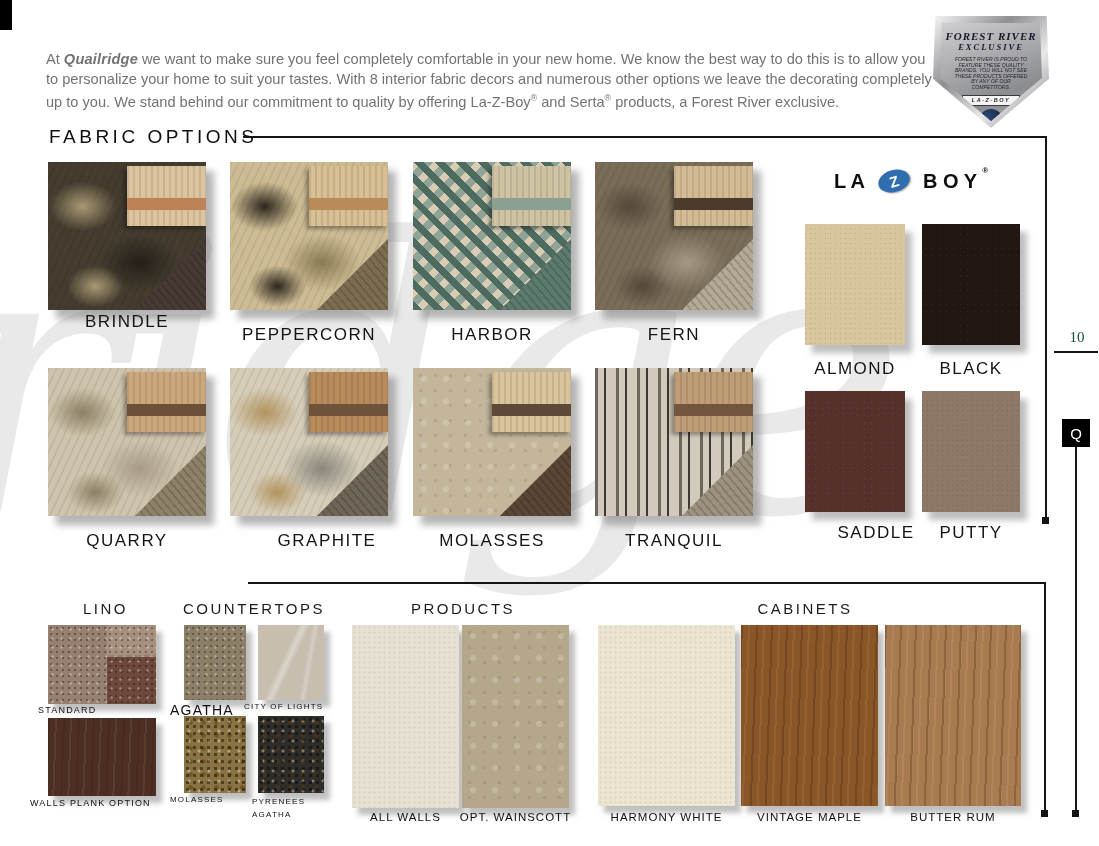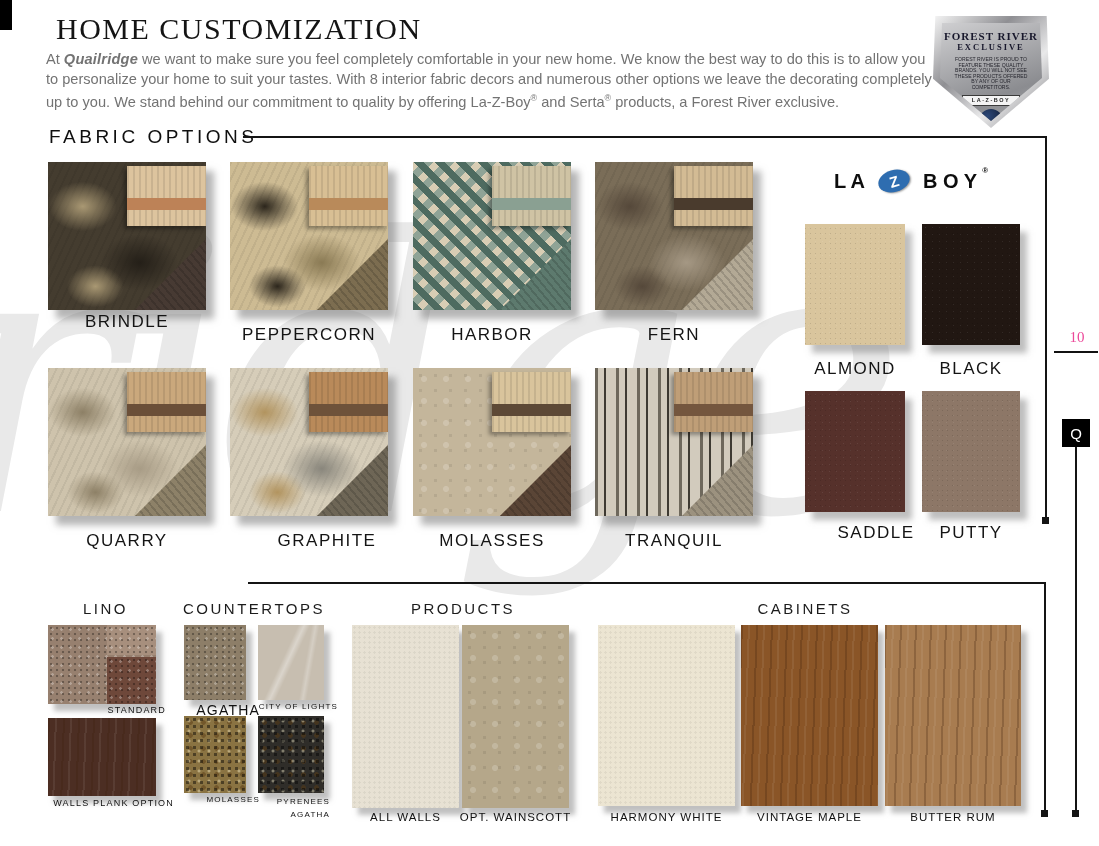--- a/index.html
+++ b/index.html
@@ -17,21 +17,21 @@
               letter-spacing:1.5px;color:#141414;}
   #intro{left:46px;top:50px;width:886px;font-size:14.6px;line-height:19.5px;color:#737373;}
   #intro sup{font-size:9px;}
   #intro b i{letter-spacing:.2px;}
   
   #badge{left:933px;top:16px;width:116px;height:112px;
          clip-path:polygon(2% 0,98% 0,100% 56%,50% 100%,0 56%);
          background:linear-gradient(135deg,#f5f5f5,#8f8f93 35%,#e9e9ea 65%,#77777b);}
   #badge-inner{position:absolute;left:7px;top:7px;right:7px;bottom:7px;
          clip-path:polygon(2% 0,98% 0,100% 56%,50% 100%,0 56%);
-         background:linear-gradient(160deg,#cfcfd1,#8b8c90 70%,#a7a8ab);text-align:center;}
+         background:linear-gradient(160deg,#cfcfd1,#8b8c90 70%,#a7a8ab);text-align:center;font-style:italic;}
   .badge-t1{margin-top:7px;font-family:"Liberation Serif",serif;font-size:11px;letter-spacing:1px;
             color:#17172b;font-weight:bold;}
   .badge-t2{font-family:"Liberation Serif",serif;font-size:8.5px;letter-spacing:2px;color:#17172b;font-weight:bold;}
   .badge-body{margin:2px 8px 0 8px;font-size:6px;line-height:6.5px;color:#26262e;transform:scale(.85);}
   .badge-bar{margin:2px auto 0 auto;width:56px;height:9px;background:#f4f4f4;border:1px solid #3a3a3a;
              font-size:5.5px;letter-spacing:1.5px;line-height:8px;color:#222;font-weight:bold;}
   .serta-circle{position:relative;margin:3px auto 0 auto;width:24px;height:24px;border-radius:50%;
              background:radial-gradient(circle at 35% 30%,#2c4878,#131f38 75%);}
   .serta-circle:after{content:"";position:absolute;left:2px;right:2px;bottom:1px;height:12px;
              border-radius:50%;border-bottom:3px solid #e2bd3a;}
@@ -70,28 +70,28 @@
   #lazboy-z{display:flex;align-items:center;justify-content:center;width:32px;height:22px;border-radius:50%;
             background:#2e6db0;color:#fff;font-size:15px;transform:rotate(-16deg);box-shadow:1px 1px 2px rgba(0,0,0,.4);}
   #lazboy-reg{font-size:8px;align-self:flex-start;margin-left:-8px;}
   #lazboy-options{left:805px;top:198px;width:212px;text-align:center;font-size:16px;letter-spacing:3px;color:#141414;}
   .leather{box-shadow:7px 8px 6px rgba(125,125,125,.5);
     background-image:radial-gradient(rgba(255,255,255,.08) 15%,transparent 16%),
       radial-gradient(rgba(0,0,0,.12) 15%,transparent 16%);
     background-size:7px 7px,5px 5px;background-position:0 0,3px 2px;}
   
   #page-num{left:1056px;top:329px;width:42px;text-align:center;
-            font-family:"Liberation Serif",serif;font-size:15px;color:#ec4899;}
+            font-family:"Liberation Serif",serif;font-size:15px;color:#14532d;}
   #page-num-rule{left:1054px;top:351px;width:44px;height:1.5px;background:#111;}
   #q-tab{left:1062px;top:419px;width:28px;height:28px;background:#000;color:#fff;display:flex;
          align-items:center;justify-content:center;font-size:15px;}
   
   .subhead{font-size:15px;letter-spacing:2.5px;color:#1c1c1c;text-align:center;white-space:nowrap;}
   .mini-swatch{box-shadow:6px 7px 5px rgba(130,130,130,.5);}
-  .tinylbl{font-size:9px;letter-spacing:1.2px;color:#111;text-align:right;}
+  .tinylbl{font-size:9px;letter-spacing:1.2px;color:#111;text-align:left;}
   .midlbl{font-size:11.5px;letter-spacing:1px;color:#111;text-align:center;white-space:nowrap;}
   .speckle{background-image:radial-gradient(rgba(0,0,0,.30) 1px,transparent 1.6px),
       radial-gradient(rgba(255,255,255,.28) 1px,transparent 1.6px);background-size:6px 6px,9px 9px;}
   .granite{background-image:radial-gradient(rgba(0,0,0,.45) 1.4px,transparent 2px),
       radial-gradient(rgba(255,248,210,.4) 1.2px,transparent 1.8px),
       radial-gradient(rgba(90,60,20,.5) 2px,transparent 2.6px);
       background-size:7px 7px,10px 10px,13px 13px;}
   .marble{background-image:linear-gradient(115deg,transparent 40%,rgba(255,255,255,.35) 46%,transparent 52%),
       linear-gradient(100deg,transparent 68%,rgba(255,255,255,.25) 73%,transparent 78%);}
   .texture-soft{background-image:radial-gradient(rgba(0,0,0,.05) 1px,transparent 1.4px);background-size:5px 5px;}
@@ -102,21 +102,20 @@
   .lino-sub{position:absolute;}
 </style>
 </head>
 <body>
 
 <div id="page">
 
   <div id="watermark" class="abs">ridge</div>
   <div id="corner-mark" class="abs z1"></div>
 
-  <h1 id="page-title" class="abs z1" style="margin:0;font-weight:normal">HOME CUSTOMIZATION</h1>
   <p id="intro" class="abs z1" style="margin:0"><span>At </span><b><i>Quailridge</i></b><span> we want to make sure you feel completely comfortable in your new home. We know the best way to do this is to allow you to personalize your home to suit your tastes. With 8 interior fabric decors and numerous other options we leave the decorating completely up to you. We stand behind our commitment to quality by offering </span><span>La-Z-Boy</span><sup>®</sup><span> and </span><span>Serta</span><sup>®</sup><span> products, a Forest River exclusive.</span></p>
 
   <div id="badge" class="abs z1">
     <div id="badge-inner">
       <div class="badge-t1">FOREST RIVER</div>
       <div class="badge-t2">EXCLUSIVE</div>
       <div class="badge-body">FOREST RIVER IS PROUD TO FEATURE THESE QUALITY BRANDS. YOU WILL NOT SEE THESE PRODUCTS OFFERED BY ANY OF OUR COMPETITORS.</div>
       <div class="badge-bar">LA-Z-BOY</div>
       <div class="serta-circle"></div>
     </div>

